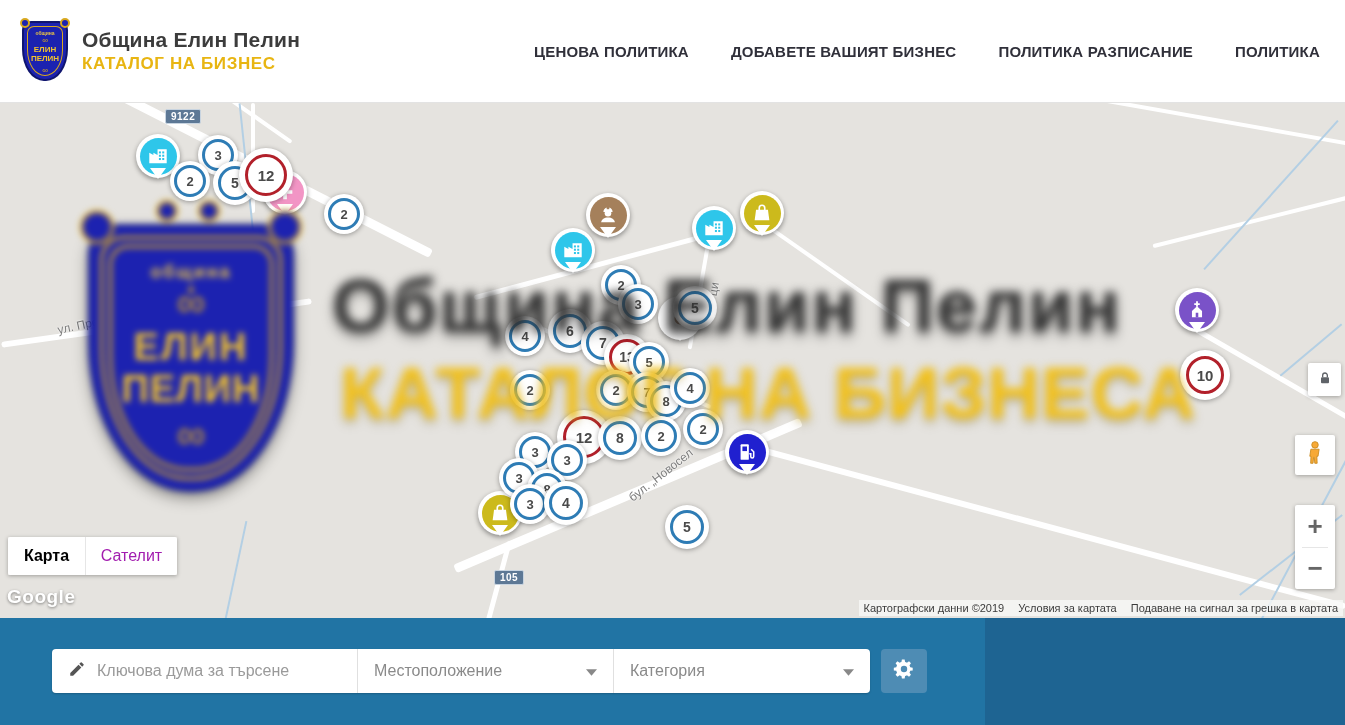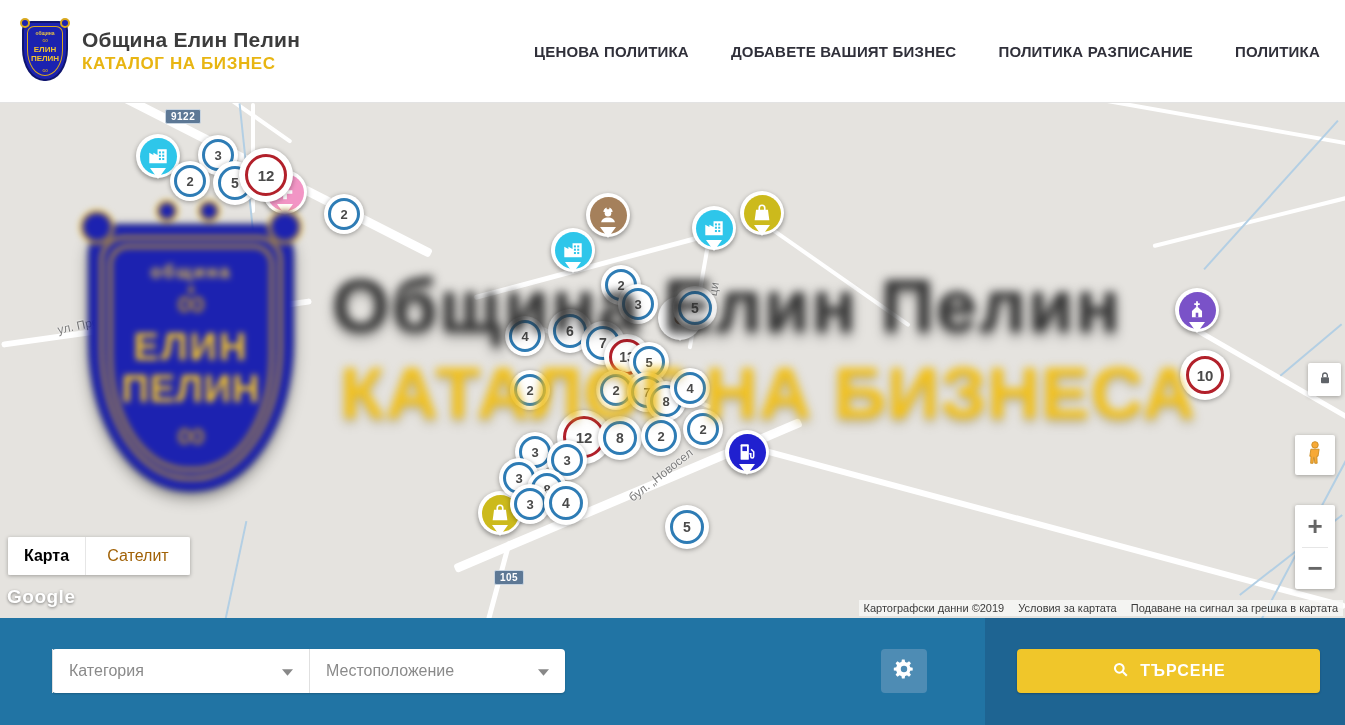--- a/index.html
+++ b/index.html
@@ -61,21 +61,21 @@
   .crest-big .c-star { position:absolute; top:56px; width:100%; text-align:center; color:#d8a820; font-size:14px; line-height:14px; }
   .crest-big .c-name1 { position:absolute; top:100px; width:100%; text-align:center; font-size:38px; color:#f0c22e; font-weight:bold; letter-spacing:2px; }
   .crest-big .c-name2 { position:absolute; top:142px; width:100%; text-align:center; font-size:38px; color:#f0c22e; font-weight:bold; letter-spacing:1px; }
   .crest-big .c-orn2 { position:absolute; top:188px; width:100%; text-align:center; color:#d8a820; font-size:40px; line-height:40px; }
 
   
   .map-type { position:absolute; left:8px; top:434px; display:flex; z-index:60; box-shadow:0 1px 4px rgba(0,0,0,.3); }
   .map-type-btn { height:38px; background:#fff; display:flex; align-items:center; justify-content:center;
                   font-size:16px; cursor:pointer; }
   .mt-map { width:77px; font-weight:600; color:#000; border-radius:2px 0 0 2px; }
-  .mt-sat { width:105px; color:#a16207; border-left:1px solid #e6e6e6; border-radius:0 2px 2px 0; }
+  .mt-sat { width:92px; color:#a21caf; border-left:1px solid #e6e6e6; border-radius:0 2px 2px 0; }
   .google-logo { position:absolute; left:7px; top:483px; z-index:60; color:#fff; font-size:19px; font-weight:bold;
                  letter-spacing:.5px; text-shadow:0 1px 3px rgba(0,0,0,.45); cursor:pointer; }
   .attribution { position:absolute; right:2px; bottom:2px; z-index:60; display:flex; gap:14px;
                  background:rgba(248,248,246,.8); padding:2px 5px; font-size:11px; color:#3b3b3b; }
   .attribution span { cursor:pointer; white-space:nowrap; }
   .ctrl { position:absolute; background:#fff; box-shadow:0 1px 4px rgba(0,0,0,.3); border-radius:2px; z-index:60;
           display:flex; align-items:center; justify-content:center; cursor:pointer; }
   .ctrl-lock { left:1308px; top:260px; width:33px; height:33px; }
   .ctrl-pegman { left:1295px; top:332px; width:40px; height:40px; }
   .ctrl-zoom { left:1295px; top:402px; width:40px; height:84px; flex-direction:column; }
@@ -405,42 +405,41 @@
   <div class="ctrl ctrl-zoom">
     <div class="zoom-btn">+</div>
     <div class="zoom-sep"></div>
     <div class="zoom-btn">−</div>
   </div>
 </div>
 
 <div class="searchbar">
   <div class="sb-right"></div>
   <div class="search-group">
-    <div class="sb-select sel-category">
-      <span class="sel-label">Категория</span>
+    <div class="field-keyword">
+      <span>
+        <svg viewBox="0 0 24 24" width="18" height="18" fill="#555">
+            <path d="M3 17.2V21h3.8L17.8 10 14 6.2 3 17.2zM20.7 7.1a1 1 0 000-1.4L18.3 3.3a1 1 0 00-1.4 0l-1.8 1.8 3.8 3.8 1.8-1.8z"></path>
+          </svg>
+      </span>
+      <input type="text" placeholder="Ключова дума за търсене" style="">
+    </div>
+    <div class="sb-select sel-location">
+      <span class="sel-label">Местоположение</span>
       <span><svg viewBox="0 0 10 6" width="11" height="7">
             <path d="M0 0h10L5 6z" fill="#888"></path>
           </svg></span>
     </div>
-    <div class="sb-select sel-location">
-      <span class="sel-label">Местоположение</span>
+    <div class="sb-select sel-category">
+      <span class="sel-label">Категория</span>
       <span><svg viewBox="0 0 10 6" width="11" height="7">
             <path d="M0 0h10L5 6z" fill="#888"></path>
           </svg></span>
     </div>
   </div>
   <div class="gear-btn">
     <span>
       <svg viewBox="0 0 24 24" fill="#fff">
           <path fill-rule="evenodd" d="M21.5 13.5v-3l-2.7-.5a7 7 0 00-.8-2l1.6-2.3-2.1-2.1-2.3 1.6a7 7 0 00-2-.8L12.7 1.7h-3L9.2 4.4a7 7 0 00-2 .8L4.9 3.6 2.8 5.7l1.6 2.3a7 7 0 00-.8 2l-2.7.5v3l2.7.5a7 7 0 00.8 2l-1.6 2.3 2.1 2.1 2.3-1.6a7 7 0 002 .8l.5 2.7h3l.5-2.7a7 7 0 002-.8l2.3 1.6 2.1-2.1-1.6-2.3a7 7 0 00.8-2zM12 15.5a3.5 3.5 0 110-7 3.5 3.5 0 010 7z"></path>
         </svg>
     </span>
   </div>
-  <div class="search-btn">
-    <span>
-      <svg viewBox="0 0 24 24" width="19" height="19" fill="none" stroke="#fff" stroke-width="2.6">
-          <circle cx="10.5" cy="10.5" r="5.5"></circle>
-          <path d="M14.8 14.8L20 20"></path>
-        </svg>
-    </span>
-    <span>ТЪРСЕНЕ</span>
-  </div>
 </div>
 
 </body></html>

